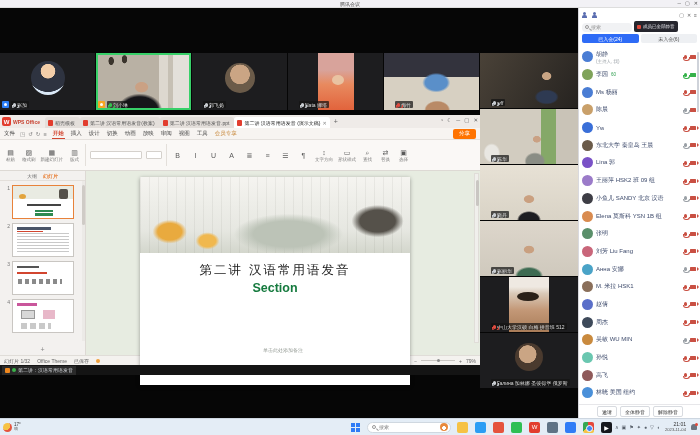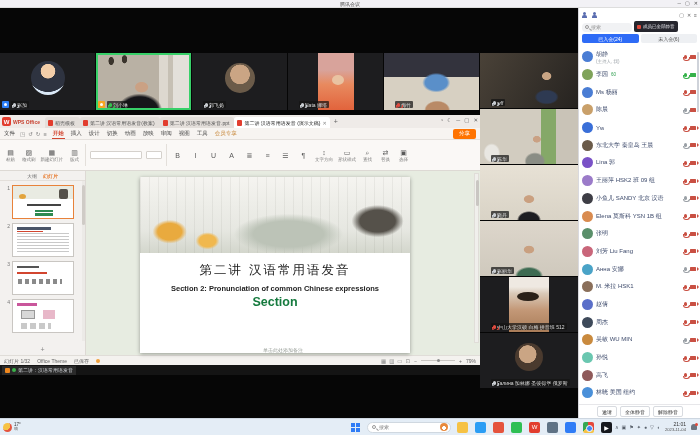--- a/index.html
+++ b/index.html
@@ -112,21 +112,21 @@
 .th3::after{content:"";position:absolute;left:5px;top:17px;width:44px;height:5px;background:repeating-linear-gradient(90deg,#8a8a8a 0 4px,transparent 4px 7px)}
 .th4 i.a{position:absolute;left:4px;top:3px;width:20px;height:2.5px;background:#c9569b}
 .th4 i.b{position:absolute;left:8px;top:10px;width:14px;height:9px;background:#d8d8d8;border:1px solid #999}
 .th4 i.c{position:absolute;left:30px;top:10px;width:12px;height:9px;background:#e8b8c9}
 .th4::after{content:"";position:absolute;left:8px;top:23px;width:30px;height:6px;background:repeating-linear-gradient(90deg,#c9c9c9 0 6px,transparent 6px 9px)}
 .addslide{position:absolute;bottom:2px;left:0;width:100%;text-align:center;font-size:7px;color:#888}
 .spscroll{position:absolute;right:0;top:10px;width:3px;height:160px;background:#eceae7}
 .spscroll::before{content:"";position:absolute;left:0;top:4px;width:3px;height:40px;background:#cfcbc6;border-radius:2px}
 
 .earea{position:relative;flex:1;background:#e7ece1}
-.slide{position:absolute;left:54px;top:6px;width:270px;height:176px;background:#fff;box-shadow:0 1px 4px rgba(0,0,0,.35)}
+.slide{position:absolute;left:54px;top:6px;width:270px;height:208px;background:#fff;box-shadow:0 1px 4px rgba(0,0,0,.35)}
 .banner{position:relative;height:76px;background:
  radial-gradient(42px 26px at 88% 58%,#55514a 0 42%,transparent 62%),
  radial-gradient(26px 18px at 11% 72%,#e9aa3e 0 46%,transparent 66%),
  radial-gradient(18px 13px at 25% 84%,#f0b84f 0 46%,transparent 66%),
  radial-gradient(70px 26px at 55% 75%,#bcc3b7 0 50%,transparent 78%),
  repeating-linear-gradient(90deg,rgba(90,90,80,.08) 0 1px,transparent 1px 9px),
  linear-gradient(180deg,#f5f4f0 0%,#e6e7e1 70%,#d3d6cc 100%)}
 .stitle{margin-top:9px;text-align:center;font-family:"DejaVu Serif",serif;font-size:12.5px;letter-spacing:2px;color:#1c1c1c}
 .ssub{margin-top:5px;text-align:center;font-size:7.5px;font-weight:bold;color:#222}
 .spy1{margin-top:9px;text-align:center;font-size:14px;font-weight:bold;color:#157a3e}
@@ -493,21 +493,20 @@
             </div>
 
         </div>
         <div class="addslide">+</div>
         <div class="spscroll"></div>
       </div>
       <div class="earea">
         <div class="slide">
           <div class="banner"></div>
           <div class="stitle">第二讲 汉语常用语发音</div>
-          <div class="ssub">Section 2: Pronunciation of common Chinese expressions</div>
           <div class="spy2">Section</div>
         </div>
         <div class="noteshint">单击此处添加备注</div>
         <div class="escroll"></div>
       </div>
     </div>
     <div class="wstatus">
       <span style="display:flex;gap:7px">
         <span>幻灯片 1/32</span>
           <span>Office Theme</span>

